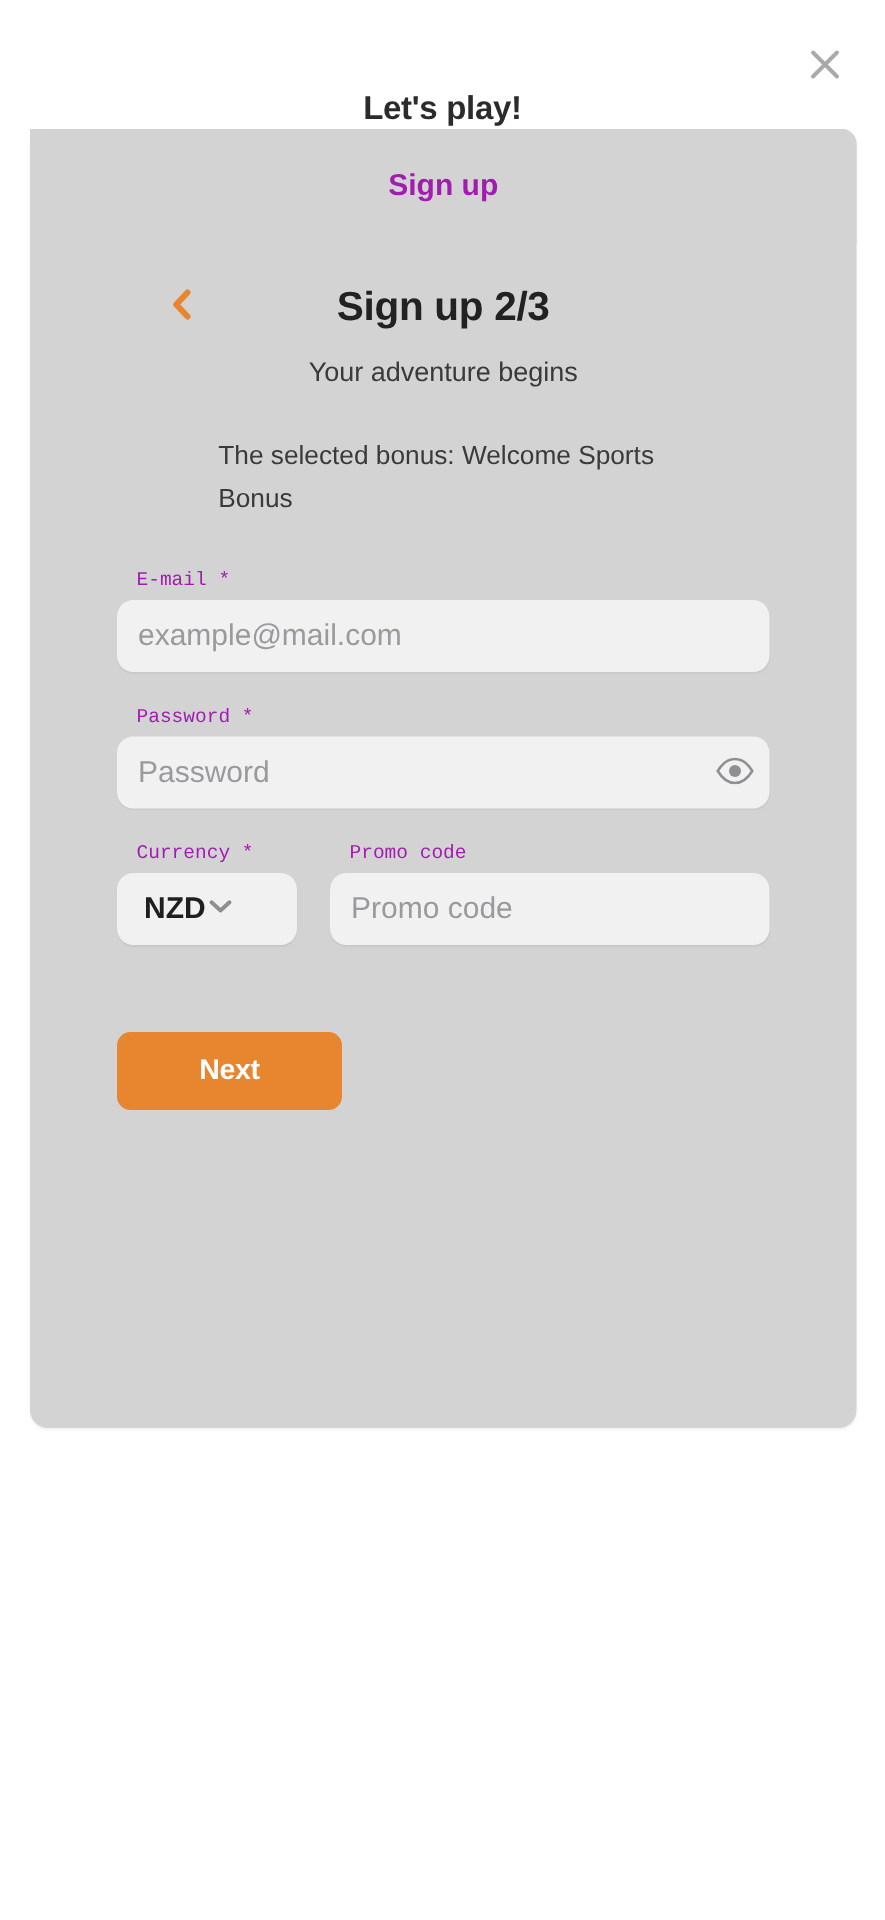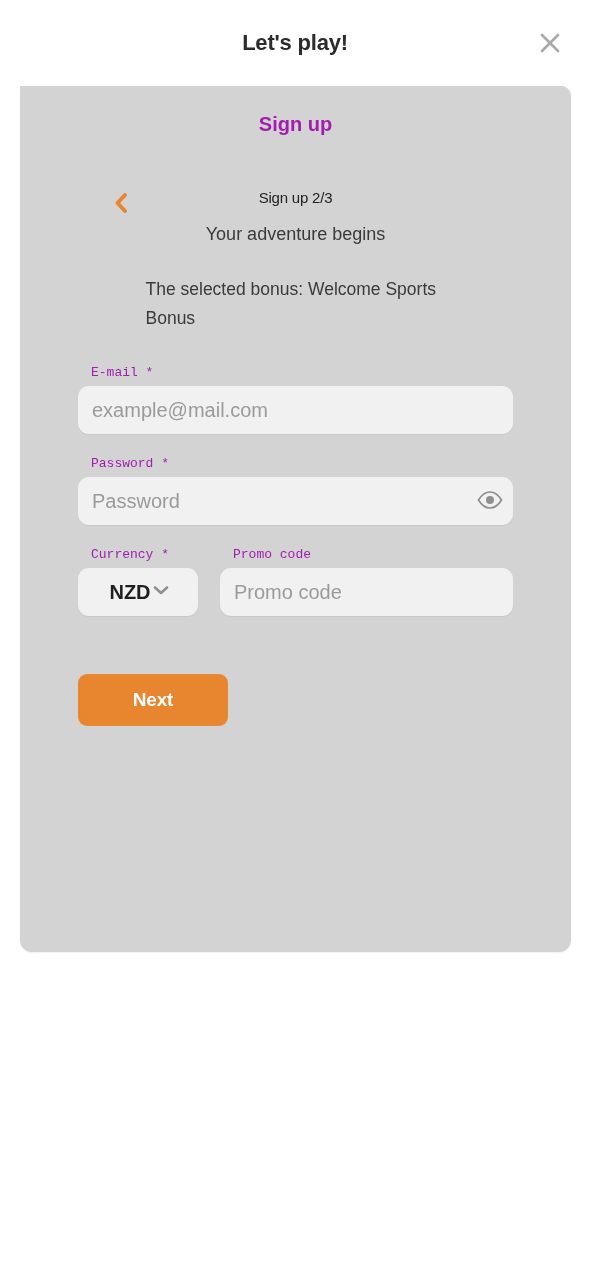--- a/index.html
+++ b/index.html
@@ -19,21 +19,21 @@
     background: #ffffff;
   }
 
   
   .modal-header {
     position: absolute;
     top: 0; left: 0;
     width: 590px;
     height: 85px;
     display: flex;
-    align-items: center;
+    align-items: flex-end;
     justify-content: center;
     background: #ffffff;
   }
   .modal-title {
     font-size: 22px;
     font-weight: bold;
     color: #2b2b2b;
     letter-spacing: -0.2px;
   }
   .close-btn {
@@ -105,22 +105,22 @@
     width: 34px;
     height: 34px;
     display: flex;
     align-items: center;
     justify-content: center;
     cursor: pointer;
     background: none;
     border: none;
   }
   .step-title {
-    font-size: 15px;
-    font-weight: normal;
+    font-size: 27px;
+    font-weight: bold;
     color: #222222;
     letter-spacing: -0.2px;
   }
   .step-subtitle {
     margin-top: 18px;
     font-size: 18px;
     color: #3a3a3a;
   }
   .bonus-note {
     margin: 30px auto 0 auto;
@@ -180,21 +180,21 @@
   }
 
   .row { display: flex; gap: 22px; margin-top: 22px; }
   .col-currency { width: 133px; }
   .col-promo { flex: 1; }
 
   .select-wrap {
     position: relative;
     display: flex;
     align-items: center;
-    justify-content: center;
+    justify-content: flex-start;
     background: #f1f1f2;
     border-radius: 11px;
     height: 48px;
     padding: 0 14px 0 18px;
     cursor: pointer;
     box-shadow: 0 1px 1px rgba(0,0,0,0.05);
   }
   .select-value {
     font-size: 20px;
     font-weight: bold;

